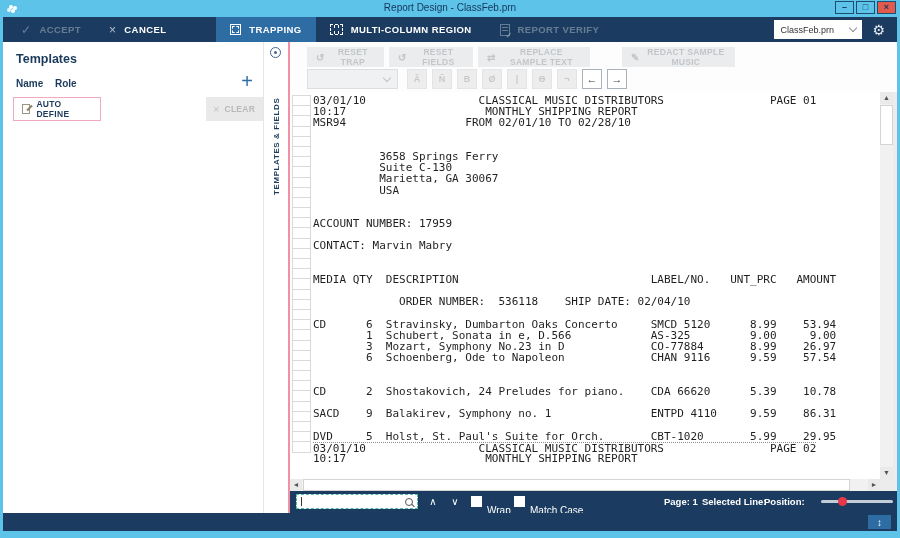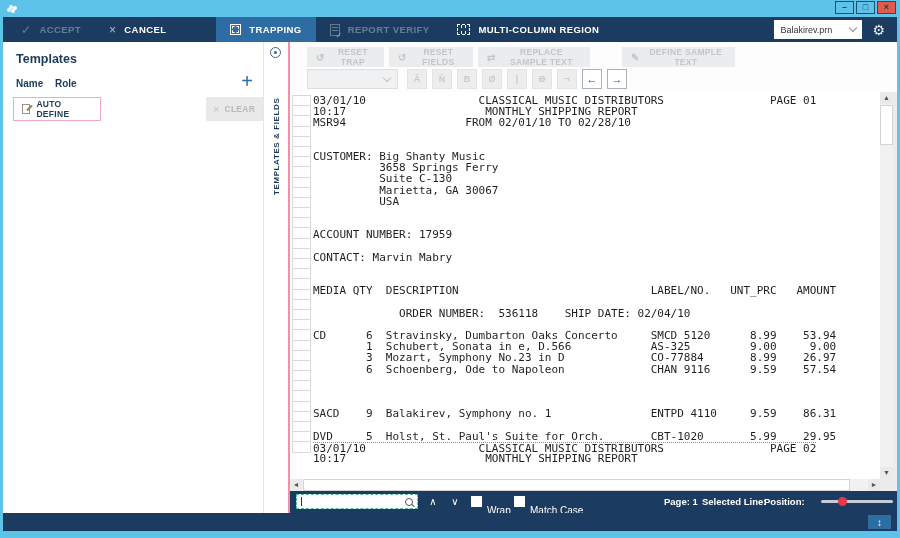--- a/index.html
+++ b/index.html
@@ -120,51 +120,52 @@
   .expbtn{position:absolute;right:6px;top:2px;width:23px;height:14px;background:#2e6da4;color:#fff;border:none;
     font-size:10px;line-height:13px;text-align:center;padding:0;}
 </style>
 </head>
 <body>
 
 <div class="win">
 
   <div class="titlebar">
     <span class="appicon"></span>
+    <div class="title">Report Design - ClassFeb.prn</div>
     <div class="winctrls">
       <div class="wbtn">–</div>
       <div class="wbtn">□</div>
       <div class="wbtn close">×</div>
     </div>
   </div>
 
   <div class="toolbar">
     <div class="titem muted" style="margin-left:4px;">
       <span class="tico ico-check">✓</span>
       <span>ACCEPT</span>
     </div>
     <div class="titem">
       <span class="tico ico-x">×</span>
       <span>CANCEL</span>
     </div>
     <div class="titem selected" style="margin-left:36px;">
       <span class="tico ico-trap"></span>
       <span>TRAPPING</span>
     </div>
+    <div class="titem">
+      <span class="tico ico-mcol"></span>
+      <span>MULTI-COLUMN REGION</span>
+    </div>
     <div class="titem muted">
       <span class="tico ico-verify"></span>
       <span>REPORT VERIFY</span>
     </div>
-    <div class="titem">
-      <span class="tico ico-mcol"></span>
-      <span>MULTI-COLUMN REGION</span>
-    </div>
     <div class="tspacer"></div>
     <div class="fileselect">
-      <span class="lbl">Balakirev.prn</span>
+      <span class="lbl">ClassFeb.prn</span>
       <span class="chevd"></span>
     </div>
     <span class="gear">⚙</span>
   </div>
 
   <div class="content">
 
     <div class="panel">
       <div class="panel-title">Templates</div>
       <div class="colhdr" style="left:13px;text-align:center;">Name</div>
@@ -199,21 +200,21 @@
         <button class="gbtn" style="left:99px;width:84px;">
           <span class="gi">↺</span>
           <span>RESET FIELDS</span>
         </button>
         <button class="gbtn" style="left:188px;width:112px;">
           <span class="gi">⇄</span>
           <span>REPLACE SAMPLE TEXT</span>
         </button>
         <button class="gbtn" style="left:332px;width:113px;">
           <span class="gi">✎</span>
-          <span>DEFINE SAMPLE TEXT</span>
+          <span>REDACT SAMPLE MUSIC</span>
         </button>
         <div class="trapdrop">
           <span class="chevd"></span>
         </div>
         <div class="trapbtns">
             <button class="tcb">Ã</button>
             <button class="tcb">Ñ</button>
             <button class="tcb">B</button>
             <button class="tcb">Ø</button>
             <button class="tcb">|</button>
@@ -261,21 +262,20 @@
             <div class="gcell"></div>
             <div class="gcell"></div>
             <div class="gcell"></div>
           </div>
         <div class="rtext">
             <div class="rline">03/01/10                 CLASSICAL MUSIC DISTRIBUTORS                PAGE 01</div>
             <div class="rline">10:17                     MONTHLY SHIPPING REPORT</div>
             <div class="rline">MSR94                  FROM 02/01/10 TO 02/28/10</div>
             <div class="rline"> </div>
             <div class="rline"> </div>
-            <div class="rline">CUSTOMER: Big Shanty Music</div>
             <div class="rline">          3658 Springs Ferry</div>
             <div class="rline">          Suite C-130</div>
             <div class="rline">          Marietta, GA 30067</div>
             <div class="rline">          USA</div>
             <div class="rline"> </div>
             <div class="rline"> </div>
             <div class="rline">ACCOUNT NUMBER: 17959</div>
             <div class="rline"> </div>
             <div class="rline">CONTACT: Marvin Mabry</div>
             <div class="rline"> </div>
@@ -283,20 +283,21 @@
             <div class="rline">MEDIA QTY  DESCRIPTION                             LABEL/NO.   UNT_PRC   AMOUNT</div>
             <div class="rline"> </div>
             <div class="rline">             ORDER NUMBER:  536118    SHIP DATE: 02/04/10</div>
             <div class="rline"> </div>
             <div class="rline">CD      6  Stravinsky, Dumbarton Oaks Concerto     SMCD 5120      8.99    53.94</div>
             <div class="rline">        1  Schubert, Sonata in e, D.566            AS-325         9.00     9.00</div>
             <div class="rline">        3  Mozart, Symphony No.23 in D             CO-77884       8.99    26.97</div>
             <div class="rline">        6  Schoenberg, Ode to Napoleon             CHAN 9116      9.59    57.54</div>
             <div class="rline"> </div>
             <div class="rline"> </div>
+            <div class="rline">CD      2  Shostakovich, 24 Preludes for piano.    CDA 66620      5.39    10.78</div>
             <div class="rline"> </div>
             <div class="rline">SACD    9  Balakirev, Symphony no. 1               ENTPD 4110     9.59    86.31</div>
             <div class="rline"> </div>
             <div class="rline">DVD     5  Holst, St. Paul's Suite for Orch.       CBT-1020       5.99    29.95</div>
             <div class="rline pbreak">03/01/10                 CLASSICAL MUSIC DISTRIBUTORS                PAGE 02</div>
             <div class="rline">10:17                     MONTHLY SHIPPING REPORT</div>
           </div>
       </div>
 
       <div class="vsb">

